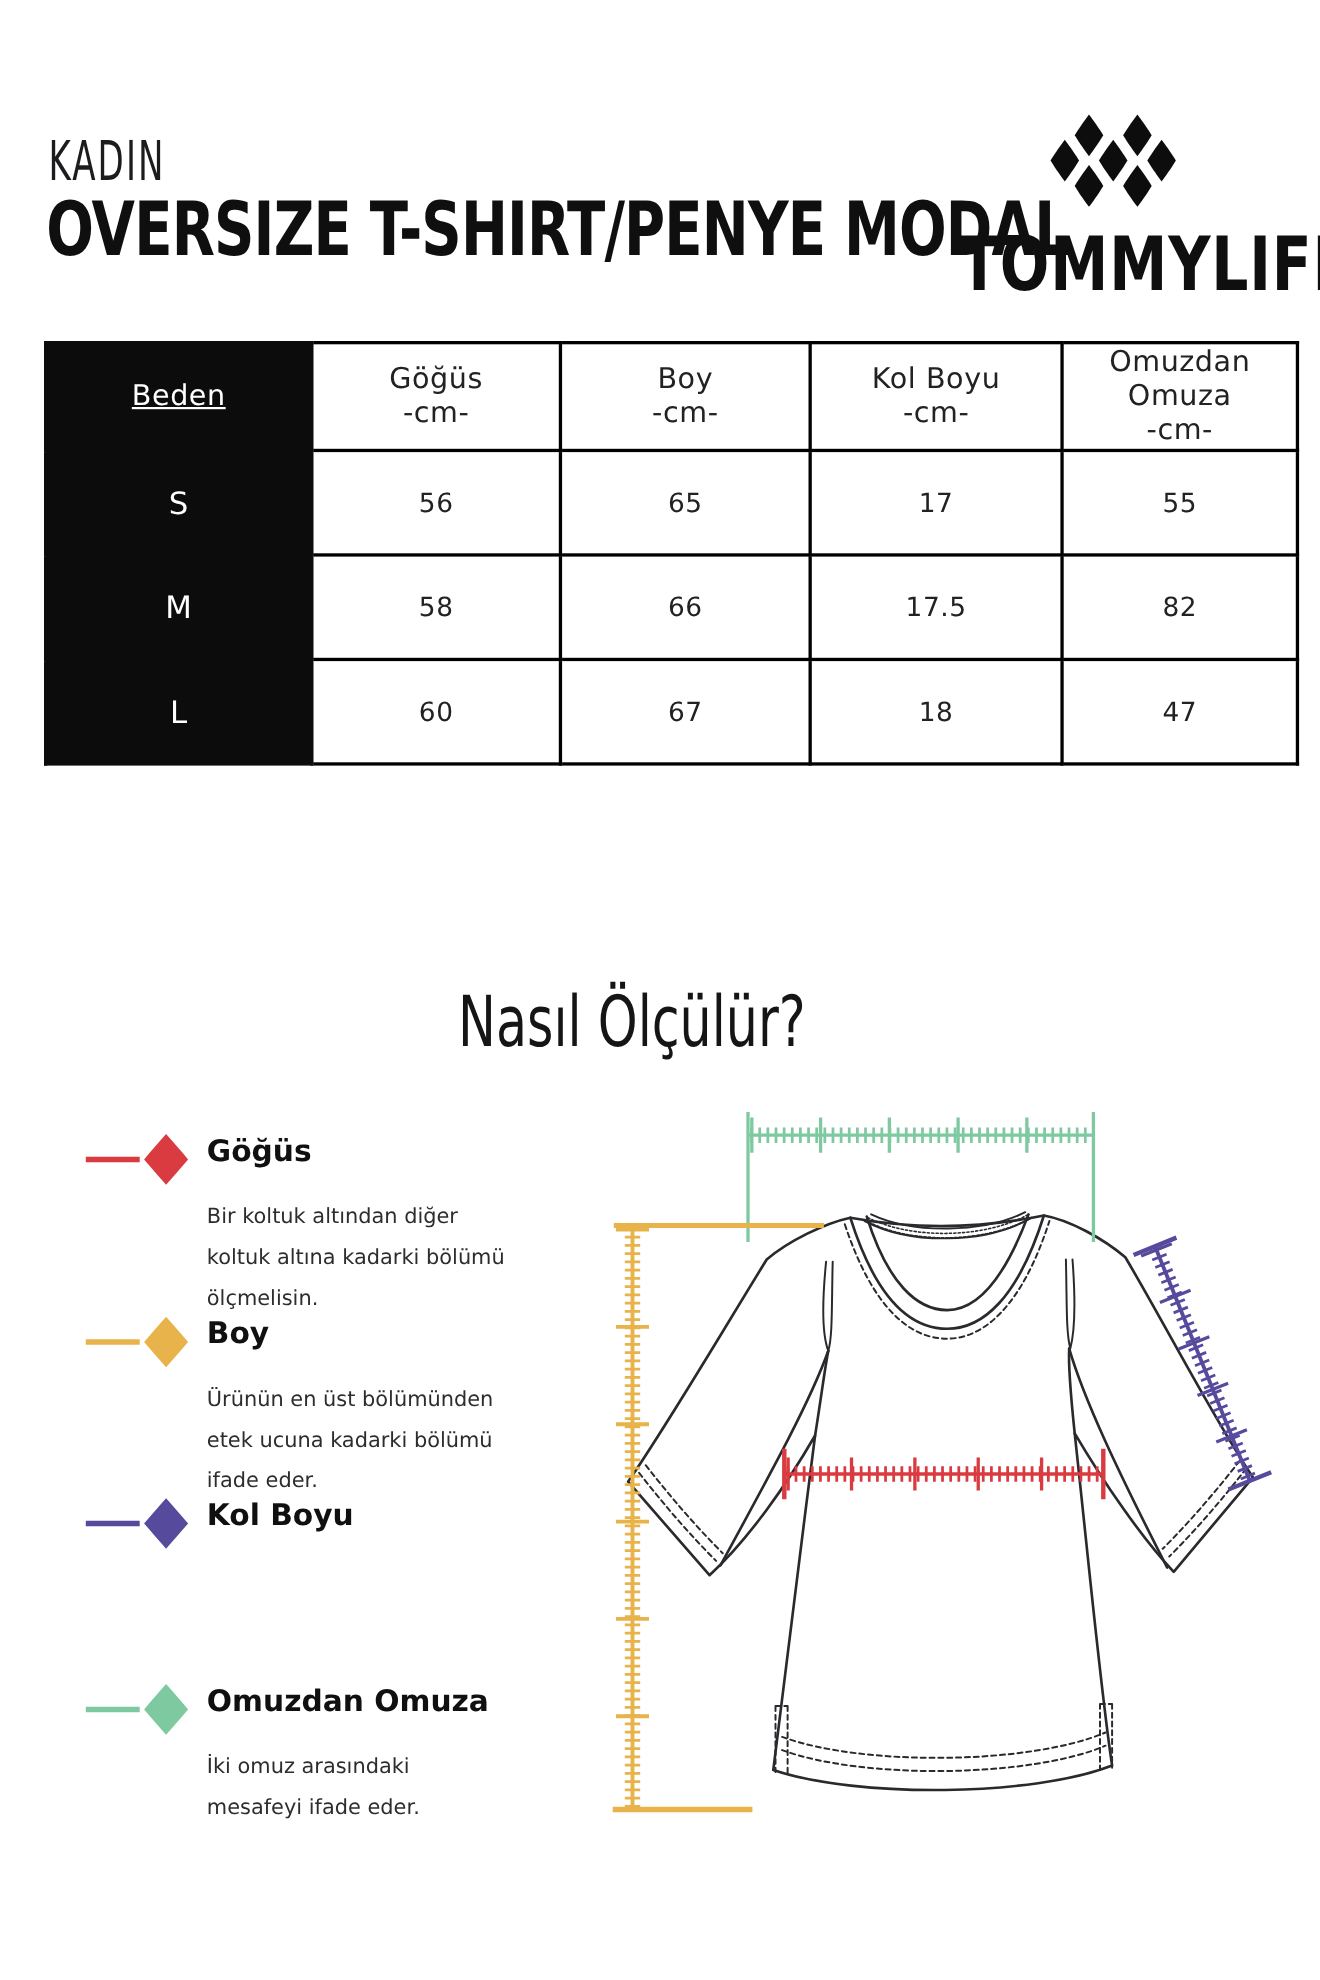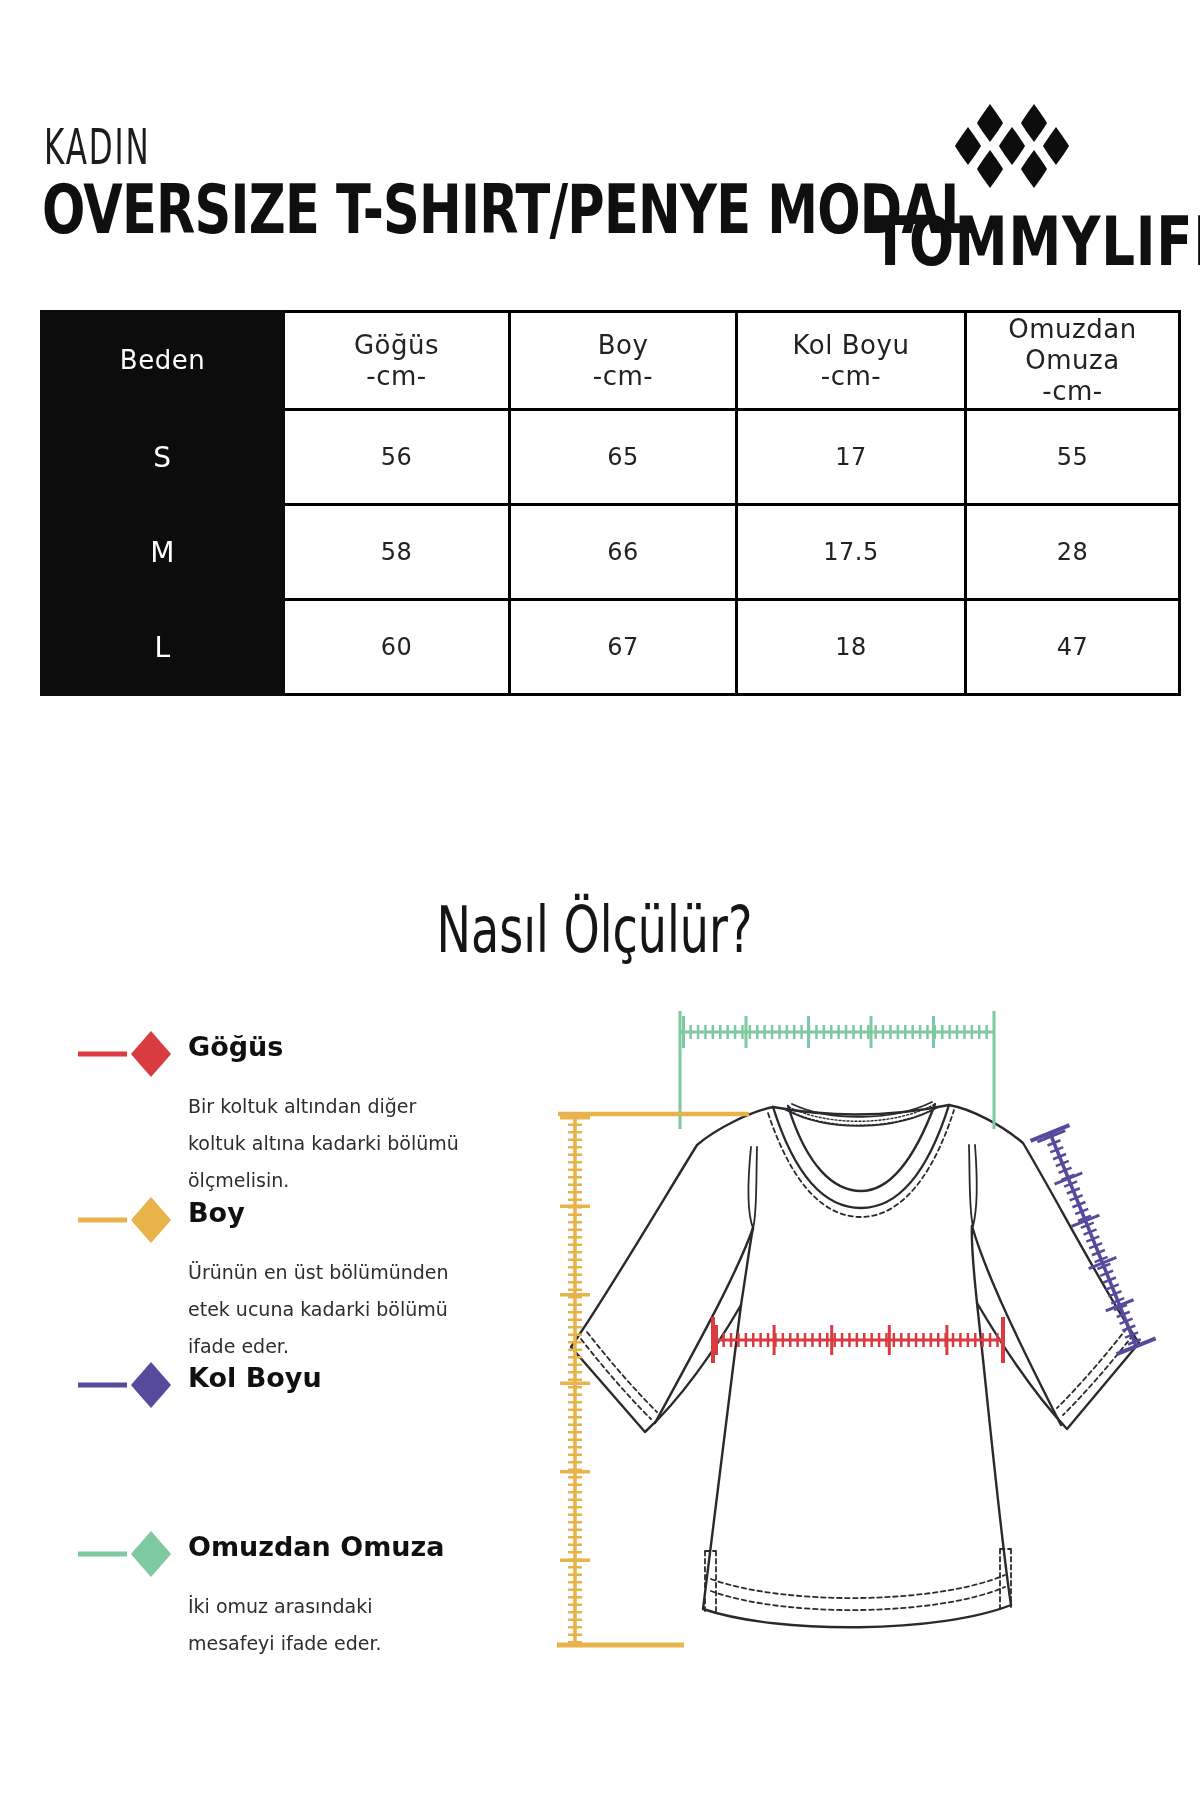--- a/index.html
+++ b/index.html
@@ -18,21 +18,21 @@
 
   
   table.size{position:absolute;left:40px;top:310px;border-collapse:collapse;table-layout:fixed;}
   table.size td{border:3px solid #000;text-align:center;vertical-align:middle;
                 font-size:24px;color:#222;background:#fff;letter-spacing:0.5px;}
   table.size td.dark{background:#0c0c0c;border-color:#0c0c0c;color:#fff;}
   table.size tr.hd td{font-size:26px;line-height:31px;white-space:pre-line;}
   table.size td.dark.szl{font-size:28px;}
 
   
-  .howto{left:0;top:893px;width:1148px;text-align:center;padding-left:20px;}
+  .howto{left:0;top:893px;width:1148px;text-align:center;}
   .howto span{display:inline-block;transform:scaleX(0.72);font-size:64px;font-weight:500;
               color:#151515;letter-spacing:0px;}
 
   
   .legend-item{position:absolute;left:63px;width:440px;}
   .legend-item svg{position:absolute;left:0;top:0;}
   .legend-texts{margin-left:125px;padding-top:2px;}
   .legend-label{font-size:27px;line-height:34px;font-weight:bold;color:#101010;}
   .legend-desc{font-size:19px;line-height:37px;color:#2d2d2d;white-space:pre-line;margin-top:24px;}
 
@@ -54,21 +54,21 @@
     <path transform="translate(126,46)" d="M0,-19 C6,-11 10,-5 13,0 C10,5 6,11 0,19 C-6,11 -10,5 -13,0 C-10,-5 -6,-11 0,-19 Z"></path>
     <path transform="translate(60,69)" d="M0,-19 C6,-11 10,-5 13,0 C10,5 6,11 0,19 C-6,11 -10,5 -13,0 C-10,-5 -6,-11 0,-19 Z"></path>
     <path transform="translate(104,69)" d="M0,-19 C6,-11 10,-5 13,0 C10,5 6,11 0,19 C-6,11 -10,5 -13,0 C-10,-5 -6,-11 0,-19 Z"></path>
   </g>
 </svg>
 <div class="abs cond brand">TOMMYLIFE</div>
 
 <table class="size">
   <tbody>
       <tr class="hd" style="height:98px;">
-    <td class="dark" style="width:237px;">Beden</td>
+    <td class="dark" style="width:237px;text-decoration:underline;">Beden</td>
     <td style="width:221px;">Göğüs
 -cm-</td>
     <td style="width:222px;">Boy
 -cm-</td>
     <td style="width:224px;">Kol Boyu
 -cm-</td>
     <td style="width:209px;">Omuzdan Omuza
 -cm-</td>
   </tr>
   <tr style="height:95px;">
@@ -76,21 +76,21 @@
     <td>56</td>
     <td>65</td>
     <td>17</td>
     <td>55</td>
   </tr>
   <tr style="height:95px;">
     <td class="dark szl">M</td>
     <td>58</td>
     <td>66</td>
     <td>17.5</td>
-    <td>28</td>
+    <td>82</td>
   </tr>
   <tr style="height:95px;">
     <td class="dark szl">L</td>
     <td>60</td>
     <td>67</td>
     <td>18</td>
     <td>47</td>
   </tr>
 </tbody>
   </table>

